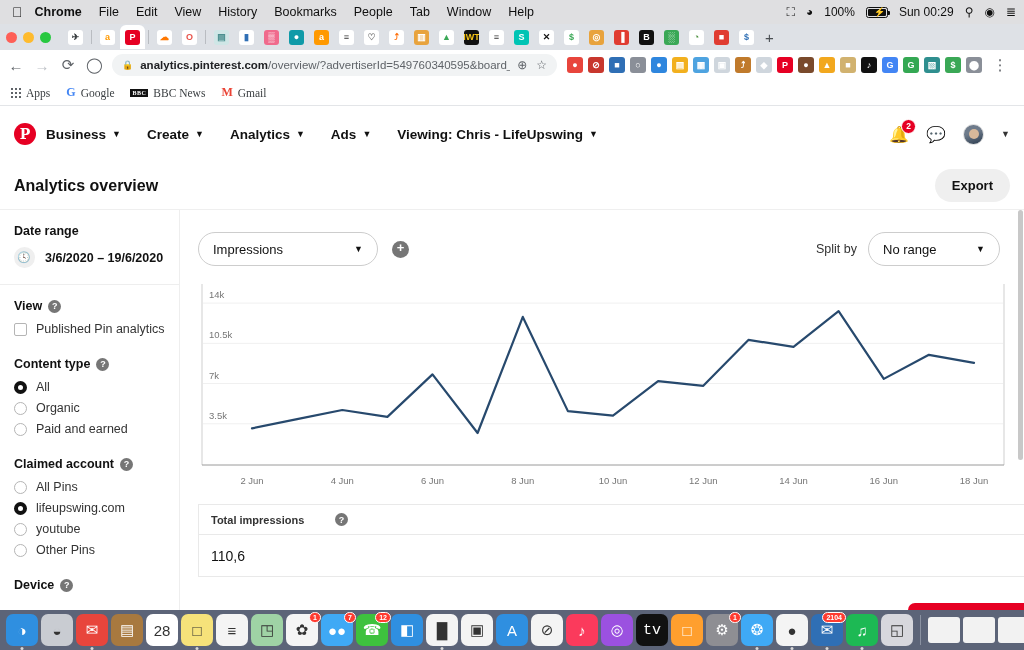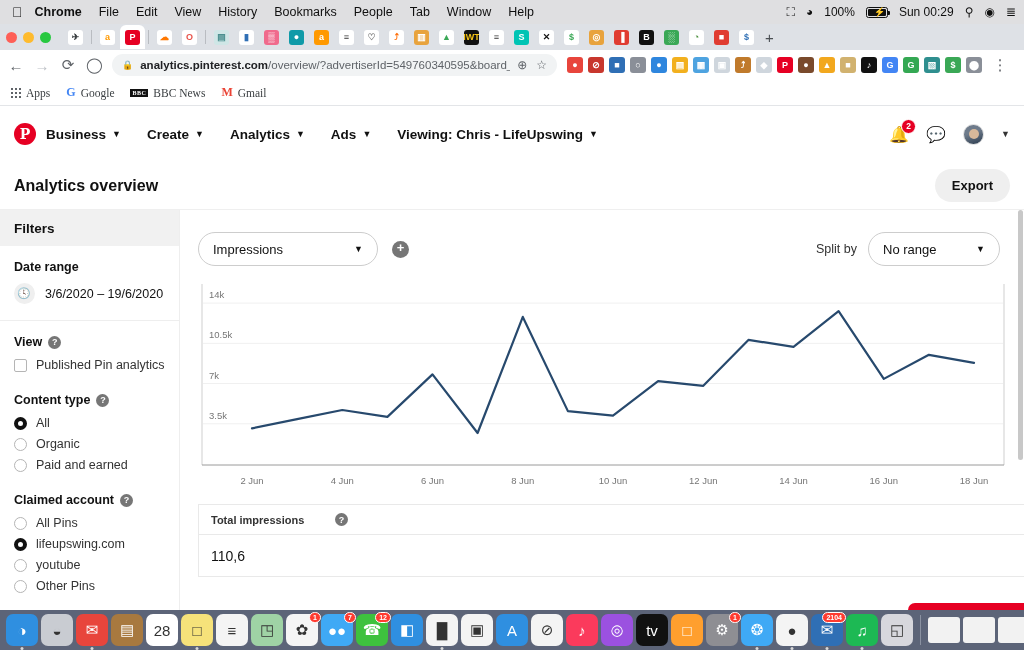--- a/index.html
+++ b/index.html
@@ -171,21 +171,21 @@
     width: 13px; height: 13px; border-radius: 50%; background: #767676;
     color: #fff; font-size: 9px; font-weight: bold; display: flex;
     align-items: center; justify-content: center; flex:none;
   }
   .daterow { display: flex; align-items: center; gap: 10px; }
   .clockico {
     width: 21px; height: 21px; border-radius: 50%; background: #efefef;
     display: flex; align-items: center; justify-content: center;
     font-size: 11px; color: #333; flex: none;
   }
-  .datetext { font-weight: normal; font-size: 12.5px; color: #111; white-space: nowrap; }
+  .datetext { font-weight: bold; font-size: 12.5px; color: #111; white-space: nowrap; }
   .opt {
     display: flex; align-items: center; gap: 9px; margin-bottom: 7px;
     font-size: 12.5px; color: #333;
   }
   .radio {
     width: 13px; height: 13px; border-radius: 50%;
     border: 1.5px solid #b5b5b5; flex: none; background: #fff;
   }
   .radio.on { border: 4px solid #111; background: #fff; }
   .cbox { width: 13px; height: 13px; border: 1.5px solid #b5b5b5; border-radius: 2px; flex: none; background:#fff; }
@@ -481,21 +481,20 @@
 </div>
 
 <div class="titlebar">
   <h1>Analytics overview</h1>
   <button class="exportbtn">Export</button>
 </div>
 
 <div class="content">
 
   <div class="sidebar">
-    <div class="filters-head">Filters</div>
 
     <div class="sb-sec divline">
       <div class="sb-title">
         <span>Date range</span>
       </div>
       <div class="daterow">
         <span class="clockico">🕓</span>
         <span class="datetext">3/6/2020 – 19/6/2020</span>
       </div>
     </div>
@@ -640,21 +639,21 @@
       <span class="dockico" style="background: rgb(245, 245, 245); color: rgb(51, 51, 51);">✿<span class="dockbadge">1</span></span>
       <span class="dockico" style="background: rgb(63, 169, 245); color: rgb(255, 255, 255);">●●<span class="dockbadge">7</span></span>
       <span class="dockico" style="background: rgb(62, 193, 62); color: rgb(255, 255, 255);">☎<span class="dockbadge">12</span></span>
       <span class="dockico" style="background: rgb(47, 143, 224); color: rgb(255, 255, 255);">◧</span>
       <span class="dockico" style="background: rgb(244, 244, 244); color: rgb(51, 51, 51);">█<span class="dot"></span></span>
       <span class="dockico" style="background: rgb(244, 244, 244); color: rgb(51, 51, 51);">▣</span>
       <span class="dockico" style="background: rgb(47, 143, 224); color: rgb(255, 255, 255);">A</span>
       <span class="dockico" style="background: rgb(244, 244, 244); color: rgb(51, 51, 51);">⊘</span>
       <span class="dockico" style="background: rgb(251, 58, 92); color: rgb(255, 255, 255);">♪</span>
       <span class="dockico" style="background: rgb(155, 81, 224); color: rgb(255, 255, 255);">◎</span>
-      <span class="dockico" style="background: rgb(17, 17, 17); color: rgb(255, 255, 255);">tv</span>
+      <span class="dockico" style="background: rgb(17, 17, 17); color: rgb(255, 255, 255); font-family: Liberation Mono, monospace;">tv</span>
       <span class="dockico" style="background: rgb(255, 159, 46); color: rgb(255, 255, 255);">□</span>
       <span class="dockico" style="background: rgb(142, 142, 147); color: rgb(255, 255, 255);">⚙<span class="dockbadge">1</span></span>
       <span class="dockico" style="background: rgb(63, 169, 245); color: rgb(255, 255, 255);">❂<span class="dot"></span></span>
       <span class="dockico" style="background: rgb(244, 244, 244); color: rgb(51, 51, 51);">●<span class="dot"></span></span>
       <span class="dockico" style="background: rgb(47, 111, 181); color: rgb(255, 255, 255);">✉<span class="dockbadge">2104</span><span class="dot"></span></span>
       <span class="dockico" style="background: rgb(29, 185, 84); color: rgb(255, 255, 255);">♫<span class="dot"></span></span>
       <span class="dockico" style="background: rgb(215, 215, 221); color: rgb(51, 51, 51);">◱</span>
       <span class="docksep"></span>
       <span class="dockwin"></span>
       <span class="dockwin"></span>

